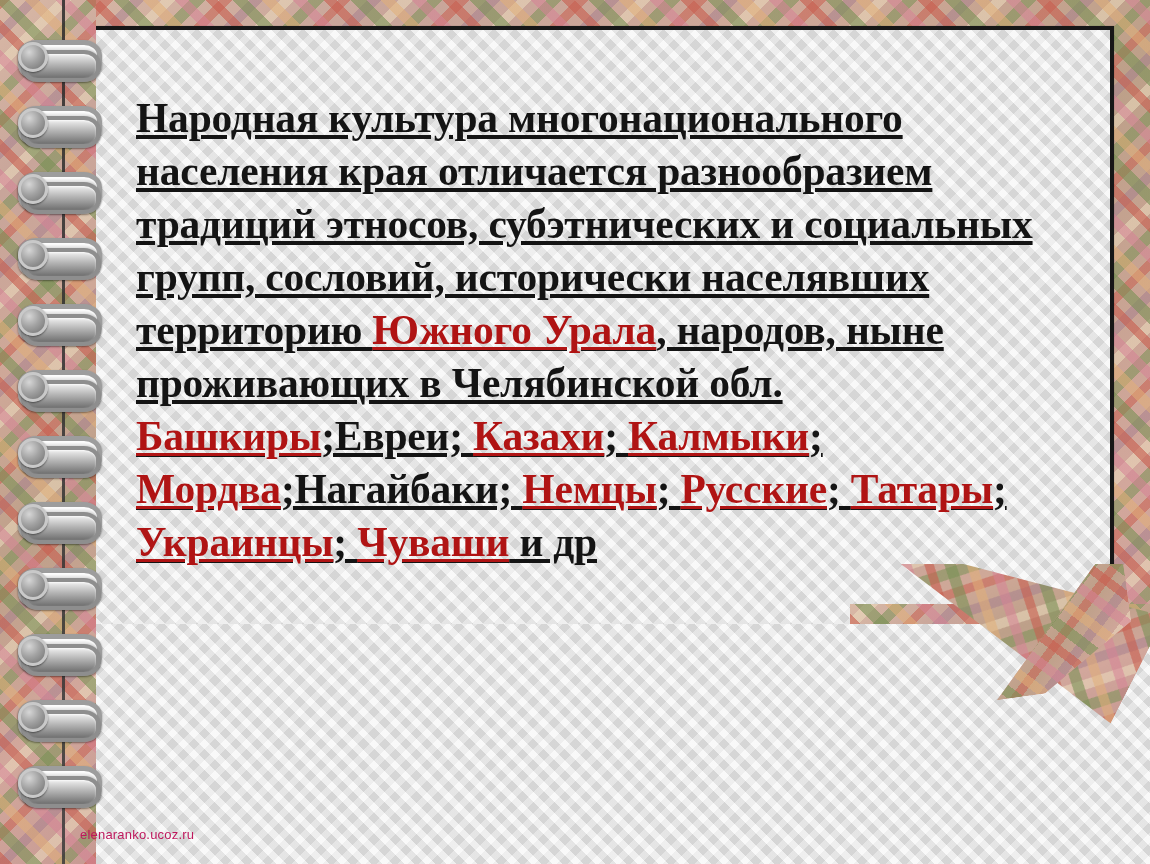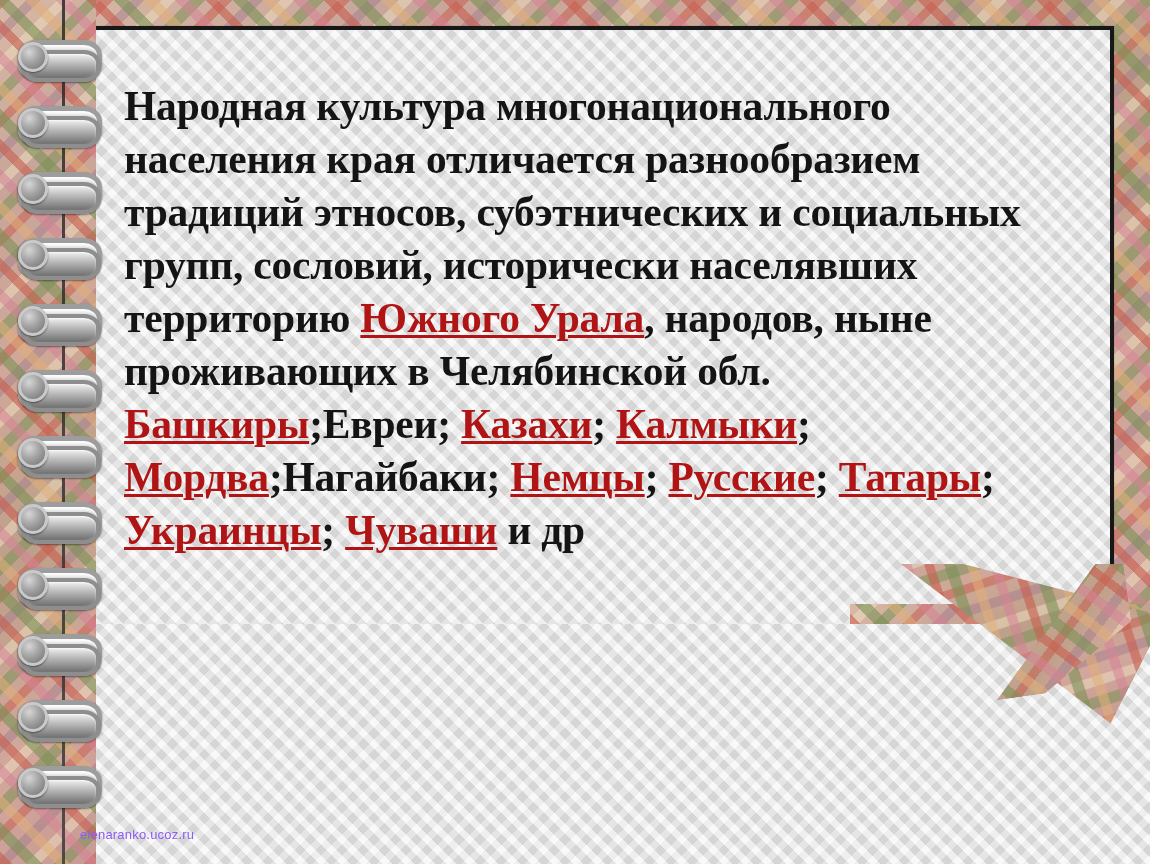--- a/index.html
+++ b/index.html
@@ -110,32 +110,32 @@
     clip-path:polygon(10% 100%, 100% 0%, 100% 60%, 40% 100%);
   }
 
   
   .content{
     position:absolute;left:124px;top:80px;width:950px;
     font-size:41.5px;line-height:53px;font-weight:bold;color:#141414;
     letter-spacing:-0.2px;
     -webkit-font-smoothing:antialiased;
   }
-  .content p{margin:0;}
+  .content p{margin:12px;text-decoration:underline;}
   a.lnk{
     color:#b01414;text-decoration:underline;
     text-decoration-thickness:3px;text-underline-offset:3px;
     cursor:pointer;
   }
 
   
   .watermark{
     position:absolute;left:80px;bottom:22px;
     font-family:"Liberation Sans","DejaVu Sans",sans-serif;
-    font-size:13px;font-weight:normal;color:#8b5cf6;letter-spacing:.2px;
+    font-size:13px;font-weight:normal;color:#be185d;letter-spacing:.2px;
   }
 </style>
 </head>
 <body>
 
 <div class="slide">
 
   <div class="plaid plaid-frame"></div>
 
   <div class="paper"></div>

